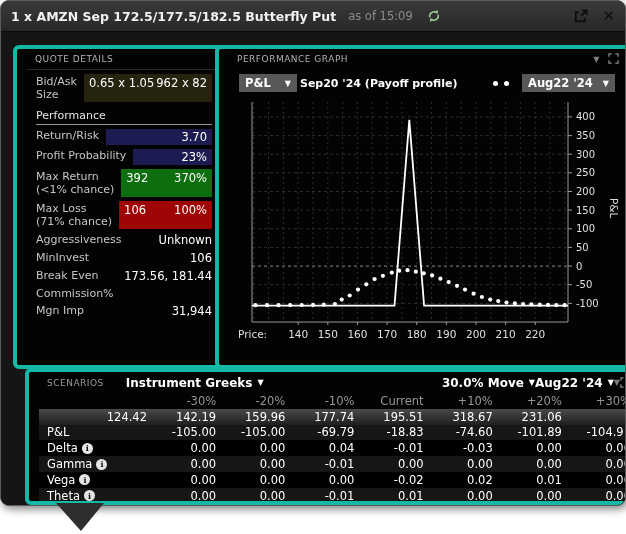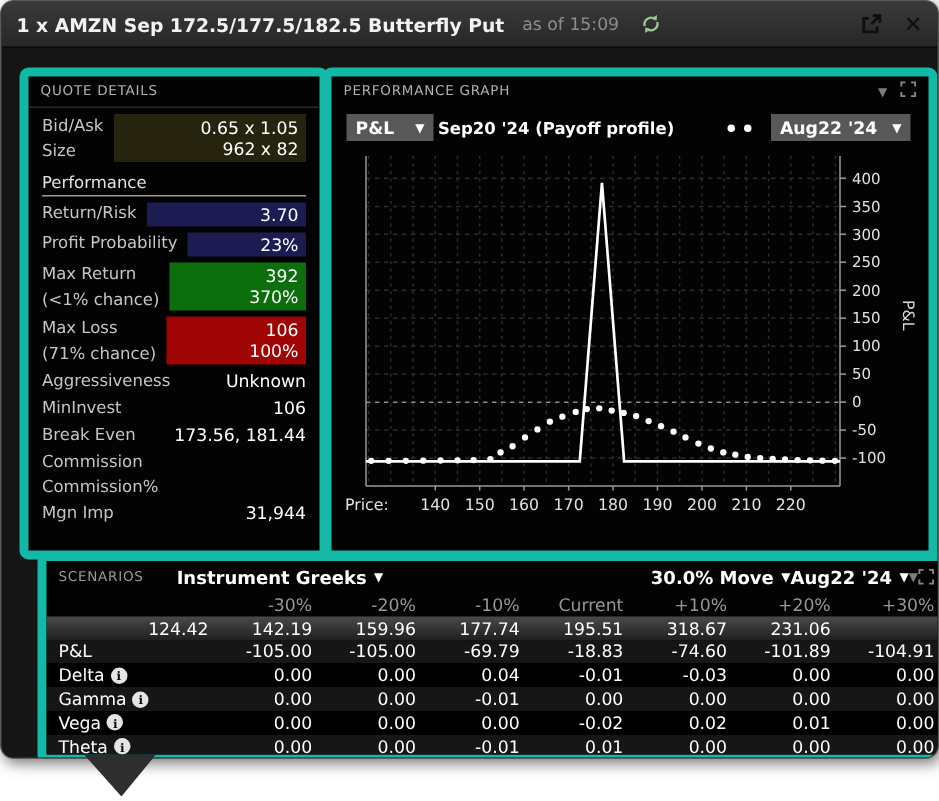--- a/index.html
+++ b/index.html
@@ -9,35 +9,35 @@
   
   .titlebar{height:30px;background:linear-gradient(#3a3a3a,#272727);border-bottom:1px solid #0a0a0a;display:flex;align-items:center;padding:0 10px;}
   .title{color:#f2f2f2;font-weight:bold;font-size:12.5px;white-space:nowrap;}
   .asof{color:#8d8d8d;font-size:11.5px;margin-left:12px;}
   .refresh{margin-left:14px;display:flex;align-items:center;cursor:pointer;}
   .tb-right{margin-left:auto;display:flex;align-items:center;gap:14px;}
   .popout{display:flex;align-items:center;cursor:pointer;}
   .closex{color:#0e0e0e;font-weight:bold;font-size:15px;line-height:1;cursor:pointer;}
   
   .bodyarea{position:absolute;top:31px;left:0;right:0;bottom:0;background:#151515;}
-  .panel{position:absolute;background:#030303;border:6px solid #14b8a6;border-radius:6px;overflow:hidden;}
+  .panel{position:absolute;background:#030303;border:4px solid #14b8a6;border-radius:6px;overflow:hidden;padding-left:10px;}
   .p-quote{left:12px;top:13px;width:194px;height:316px;}
   .p-graph{left:214px;top:13px;width:398px;height:316px;}
   .p-scen{left:24px;top:336px;width:600px;height:129px;}
   .phead{height:20px;display:flex;align-items:center;padding:0 8px;color:#b2b2b2;font-size:9px;letter-spacing:.5px;}
   .phead-right{margin-left:auto;display:flex;align-items:center;gap:8px;}
   .dd-mini{color:#7d7d7d;font-size:8px;cursor:pointer;}
   
   .q-sep{border-bottom:1px solid #2a2a2a;}
   .q-row{display:flex;align-items:flex-start;padding:0 9px;margin:4px 0;}
   .q-lbl{color:#c6c6c6;font-size:11px;white-space:nowrap;}
   .q-val{flex:1;text-align:right;color:#fff;font-size:11.5px;white-space:nowrap;}
   .q-group{display:flex;padding:0 9px;margin:4px 0;align-items:stretch;}
   .q-lbls{display:flex;flex-direction:column;justify-content:space-between;color:#c6c6c6;font-size:11px;white-space:nowrap;padding:1px 0;}
-  .q-box{flex:1;margin-left:7px;display:flex;flex-direction:column;justify-content:space-between;text-align:right;padding:2px 5px;color:#fff;font-size:11.5px;white-space:nowrap;}
+  .q-box{flex:1;margin-left:7px;display:flex;flex-direction:row;justify-content:space-between;text-align:right;padding:2px 5px;color:#fff;font-size:11.5px;white-space:nowrap;}
   .q-box1{flex:1;margin-left:7px;text-align:right;padding:1px 5px;color:#fff;font-size:11.5px;}
   .olive{background:#26240f;}
   .navy{background:#1c1c52;}
   .green{background:#0d6e0d;}
   .red{background:#a00505;}
   .q-section{margin:7px 9px 3px;color:#e3e3e3;font-size:11px;border-bottom:1px solid #9a9a9a;padding-bottom:2px;}
   
   .gtoolbar{display:flex;align-items:center;margin:3px 10px 0 10px;height:22px;}
   .dd-box{background:#585858;color:#fff;font-weight:bold;font-size:11.5px;padding:2px 6px;display:flex;align-items:center;cursor:pointer;}
   .dd-box .arr{font-size:8px;margin-left:14px;}
@@ -141,24 +141,20 @@
           <span class="q-lbl">Aggressiveness</span>
           <span class="q-val">Unknown</span>
         </div>
         <div class="q-row">
           <span class="q-lbl">MinInvest</span>
           <span class="q-val">106</span>
         </div>
         <div class="q-row">
           <span class="q-lbl">Break Even</span>
           <span class="q-val">173.56, 181.44</span>
-        </div>
-        <div class="q-row">
-          <span class="q-lbl">Commission</span>
-          <span class="q-val"></span>
         </div>
         <div class="q-row">
           <span class="q-lbl">Commission%</span>
           <span class="q-val"></span>
         </div>
         <div class="q-row">
           <span class="q-lbl">Mgn Imp</span>
           <span class="q-val">31,944</span>
         </div>
       </div>

